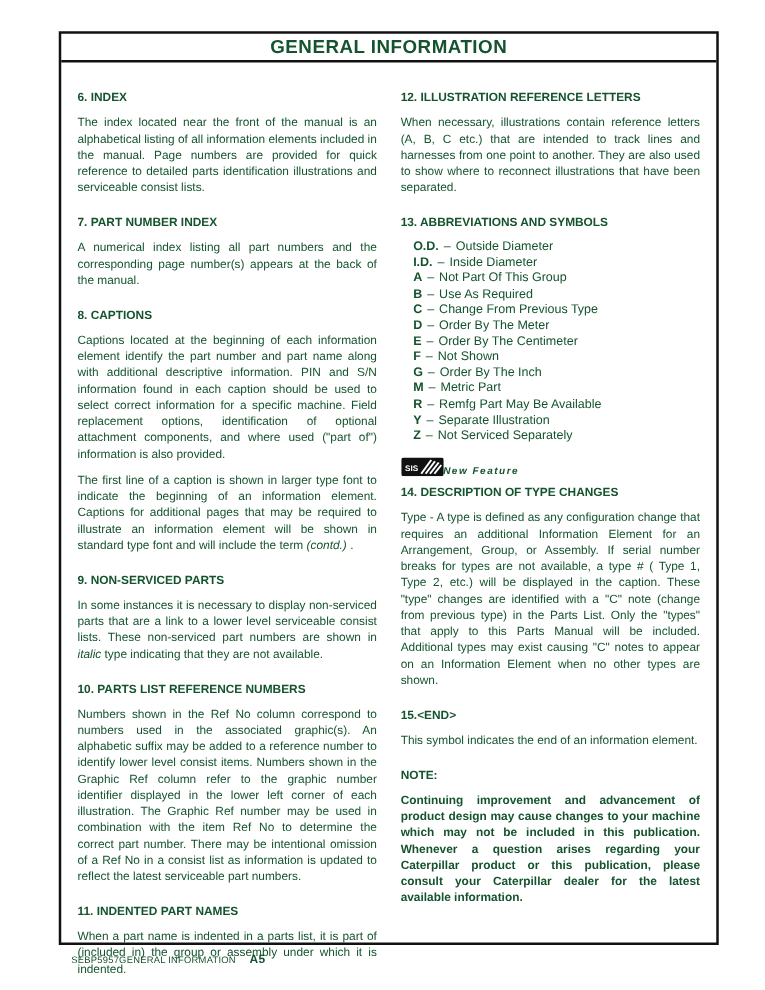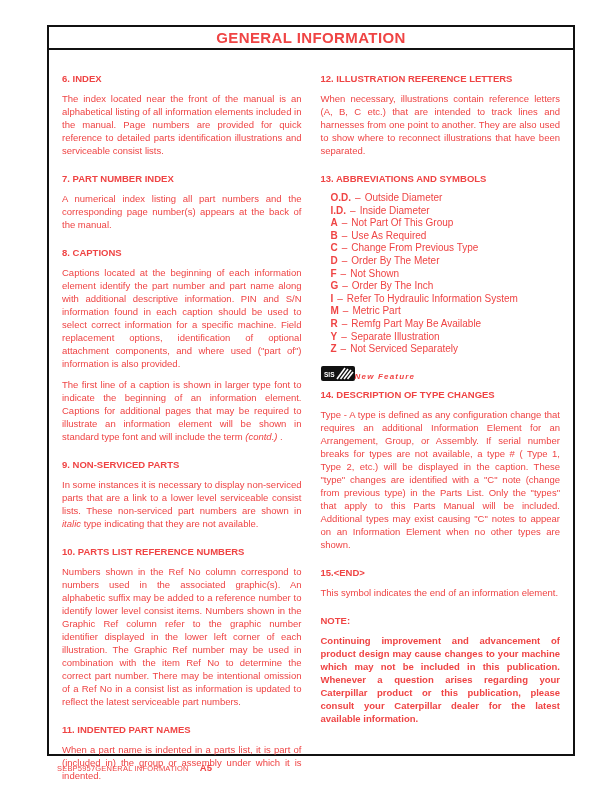--- a/index.html
+++ b/index.html
@@ -1,18 +1,18 @@
 <!DOCTYPE html>
 <html><head>
 <meta charset="utf-8">
 <style>
   html,body { margin:0; padding:0; background:#ffffff; }
   .page {
     position:relative; width:612px; height:792px; background:#ffffff;
-    font-family:"Liberation Sans", sans-serif; color:#ef4444; overflow:hidden;
+    font-family:"Liberation Sans", sans-serif; color:#14532d; overflow:hidden;
   }
   .doc-box {
     position:absolute; left:47px; top:25px; width:528px; height:731px;
     border:2px solid #111; box-sizing:border-box; background:#fff;
   }
   .title-bar {
     height:21px; border-bottom:2px solid #111;
     display:flex; align-items:center; justify-content:center;
     font-weight:bold; font-size:15px; letter-spacing:0.4px;
   }
@@ -102,23 +102,23 @@
 
         <div class="section" style="margin-bottom:2px;">
           <div class="sec-heading">13. ABBREVIATIONS AND SYMBOLS</div>
           <div class="abbr-list">
             <div class="abbr-row"><span class="abbr-key">O.D.</span><span class="abbr-dash">–</span><span>Outside Diameter</span></div>
             <div class="abbr-row"><span class="abbr-key">I.D.</span><span class="abbr-dash">–</span><span>Inside Diameter</span></div>
             <div class="abbr-row"><span class="abbr-key">A</span><span class="abbr-dash">–</span><span>Not Part Of This Group</span></div>
             <div class="abbr-row"><span class="abbr-key">B</span><span class="abbr-dash">–</span><span>Use As Required</span></div>
             <div class="abbr-row"><span class="abbr-key">C</span><span class="abbr-dash">–</span><span>Change From Previous Type</span></div>
             <div class="abbr-row"><span class="abbr-key">D</span><span class="abbr-dash">–</span><span>Order By The Meter</span></div>
+            <div class="abbr-row"><span class="abbr-key">E</span><span class="abbr-dash">–</span><span>Order By The Centimeter</span></div>
             <div class="abbr-row"><span class="abbr-key">F</span><span class="abbr-dash">–</span><span>Not Shown</span></div>
             <div class="abbr-row"><span class="abbr-key">G</span><span class="abbr-dash">–</span><span>Order By The Inch</span></div>
-            <div class="abbr-row"><span class="abbr-key">I</span><span class="abbr-dash">–</span><span>Refer To Hydraulic Information System</span></div>
             <div class="abbr-row"><span class="abbr-key">M</span><span class="abbr-dash">–</span><span>Metric Part</span></div>
             <div class="abbr-row"><span class="abbr-key">R</span><span class="abbr-dash">–</span><span>Remfg Part May Be Available</span></div>
             <div class="abbr-row"><span class="abbr-key">Y</span><span class="abbr-dash">–</span><span>Separate Illustration</span></div>
             <div class="abbr-row"><span class="abbr-key">Z</span><span class="abbr-dash">–</span><span>Not Serviced Separately</span></div>
           </div>
         </div>
 
         <div class="sis-row">
           <svg class="sis-badge" width="34" height="15" viewBox="0 0 34 15">
             <rect x="0" y="0" width="34" height="15" rx="2" fill="#111"></rect>

